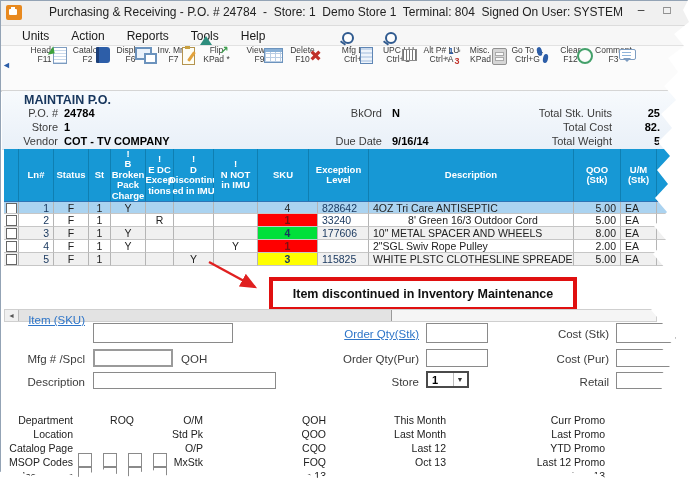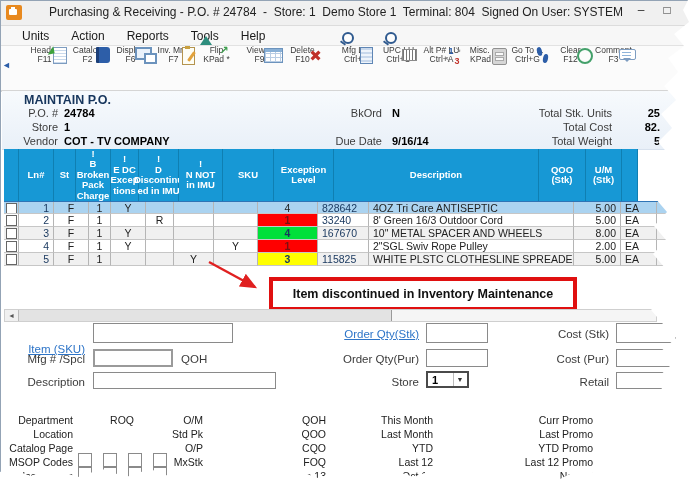--- a/index.html
+++ b/index.html
@@ -157,20 +157,21 @@
       <div class="fvalue" style="left:603px;top:16px;width:55px;text-align:right">25</div>
       <div class="flabel" style="left:480px;top:30px;width:130px">Total Cost</div>
       <div class="fvalue" style="left:603px;top:30px;width:55px;text-align:right">82.</div>
       <div class="flabel" style="left:480px;top:44px;width:130px">Total Weight</div>
       <div class="fvalue" style="left:603px;top:44px;width:55px;text-align:right">5</div>
     </div>
 
     <div class="grid-header">
         <div class="gh" style="width: 15px;"></div>
         <div class="gh" style="width: 35px;">Ln#</div>
+        <div class="gh" style="width: 35px;">Status</div>
         <div class="gh" style="width: 22px;">St</div>
         <div class="gh" style="width: 35px;">!
 B
 Broken
 Pack
 Charge</div>
         <div class="gh" style="width: 28px;">!
 E  DC
 Excep
 tions</div>
@@ -216,38 +217,38 @@
           </div>
           <div class="gc rt num" style="width: 35px;">2</div>
           <div class="gc ctr" style="width: 35px;">F</div>
           <div class="gc ctr" style="width: 22px;">1</div>
           <div class="gc ctr" style="width: 35px;"></div>
           <div class="gc ctr" style="width: 28px;">R</div>
           <div class="gc ctr" style="width: 40px;"></div>
           <div class="gc ctr" style="width: 44px;"></div>
           <div class="gc ctr lvl-red" style="width: 60px;">1</div>
           <div class="gc lt num" style="width: 51px;">33240</div>
-          <div class="gc lt" style="width: 205px;">8' Green 16/3 Outdoor Cord</div>
+          <div class="gc lt" style="width: 205px; text-align: center;">8' Green 16/3 Outdoor Cord</div>
           <div class="gc rt" style="width: 47px;">5.00</div>
           <div class="gc lt" style="width: 36px;">EA</div>
           <div class="gc" style="width: 16px;"></div>
         </div>
         <div class="grow alt">
           <div class="gc ctr" style="width: 15px;">
             <div class="cbx"></div>
           </div>
           <div class="gc rt num" style="width: 35px;">3</div>
           <div class="gc ctr" style="width: 35px;">F</div>
           <div class="gc ctr" style="width: 22px;">1</div>
           <div class="gc ctr" style="width: 35px;">Y</div>
           <div class="gc ctr" style="width: 28px;"></div>
           <div class="gc ctr" style="width: 40px;"></div>
           <div class="gc ctr" style="width: 44px;"></div>
           <div class="gc ctr lvl-green" style="width: 60px;">4</div>
-          <div class="gc lt num" style="width: 51px;">167670</div>
+          <div class="gc lt num" style="width: 51px;">177606</div>
           <div class="gc lt" style="width: 205px;">10" METAL SPACER AND WHEELS</div>
           <div class="gc rt" style="width: 47px;">8.00</div>
           <div class="gc lt" style="width: 36px;">EA</div>
           <div class="gc" style="width: 16px;"></div>
         </div>
         <div class="grow">
           <div class="gc ctr" style="width: 15px;">
             <div class="cbx"></div>
           </div>
           <div class="gc rt num" style="width: 35px;">4</div>
@@ -294,21 +295,21 @@
     </svg>
     <div class="callout">
       <span>Item discontinued in Inventory Maintenance</span>
     </div>
 
     <div class="hscroll">
       <div class="hs-arrow">◄</div>
       <div class="hs-thumb"></div>
     </div>
 
-    <div class="flabel link" style="left:8px;top:342px;width:76px;font-size:11.5px">Item (SKU)</div>
+    <div class="flabel link" style="left:8px;top:313px;width:76px;font-size:11.5px">Item (SKU)</div>
     <input class="inp" style="left: 92px; top: 322px; width: 140px; height: 20px;">
     <div class="flabel" style="left:8px;top:352px;width:76px;font-size:11.5px">Mfg # /Spcl</div>
     <input class="inp" style="left: 92px; top: 348px; width: 80px; height: 18px; border-width: 2px; border-color: rgb(154, 154, 154);">
     <div class="flabel" style="left:180px;top:352px;width:40px;text-align:left;font-size:11.5px">QOH</div>
     <div class="flabel" style="left:8px;top:375px;width:76px;font-size:11.5px">Description</div>
     <input class="inp" style="left: 92px; top: 371px; width: 183px; height: 17px;">
 
     <div class="flabel link" style="left:330px;top:327px;width:88px;font-size:11.5px">Order Qty(Stk)</div>
     <input class="inp" style="left: 425px; top: 322px; width: 62px; height: 20px;">
     <div class="flabel" style="left:330px;top:352px;width:88px;font-size:11.5px">Order Qty(Pur)</div>
@@ -342,28 +343,27 @@
         <div>O/P</div>
         <div>MxStk</div>
       </div>
     <div class="statcol" style="left:245px;width:80px">
         <div>QOH</div>
         <div>QOO</div>
         <div>CQO</div>
         <div>FOQ</div>
         <div>Sep 13</div>
       </div>
-    <div class="statcol" style="left:332px;width:100px">
+    <div class="statcol" style="left:345px;width:100px">
         <div>This Month</div>
         <div>Last Month</div>
-        <div>YTD</div>
         <div>Last 12</div>
         <div>Oct 13</div>
       </div>
-    <div class="statcol" style="left:472px;width:120px">
+    <div class="statcol" style="left:484px;width:120px">
         <div>Curr Promo</div>
         <div>Last Promo</div>
         <div>YTD Promo</div>
         <div>Last 12 Promo</div>
         <div>Nov 13</div>
       </div>
     <div class="ckgrp" style="left:77px;top:452px">
         <div class="ck"></div>
         <div class="ck"></div>
         <div class="ck"></div>

